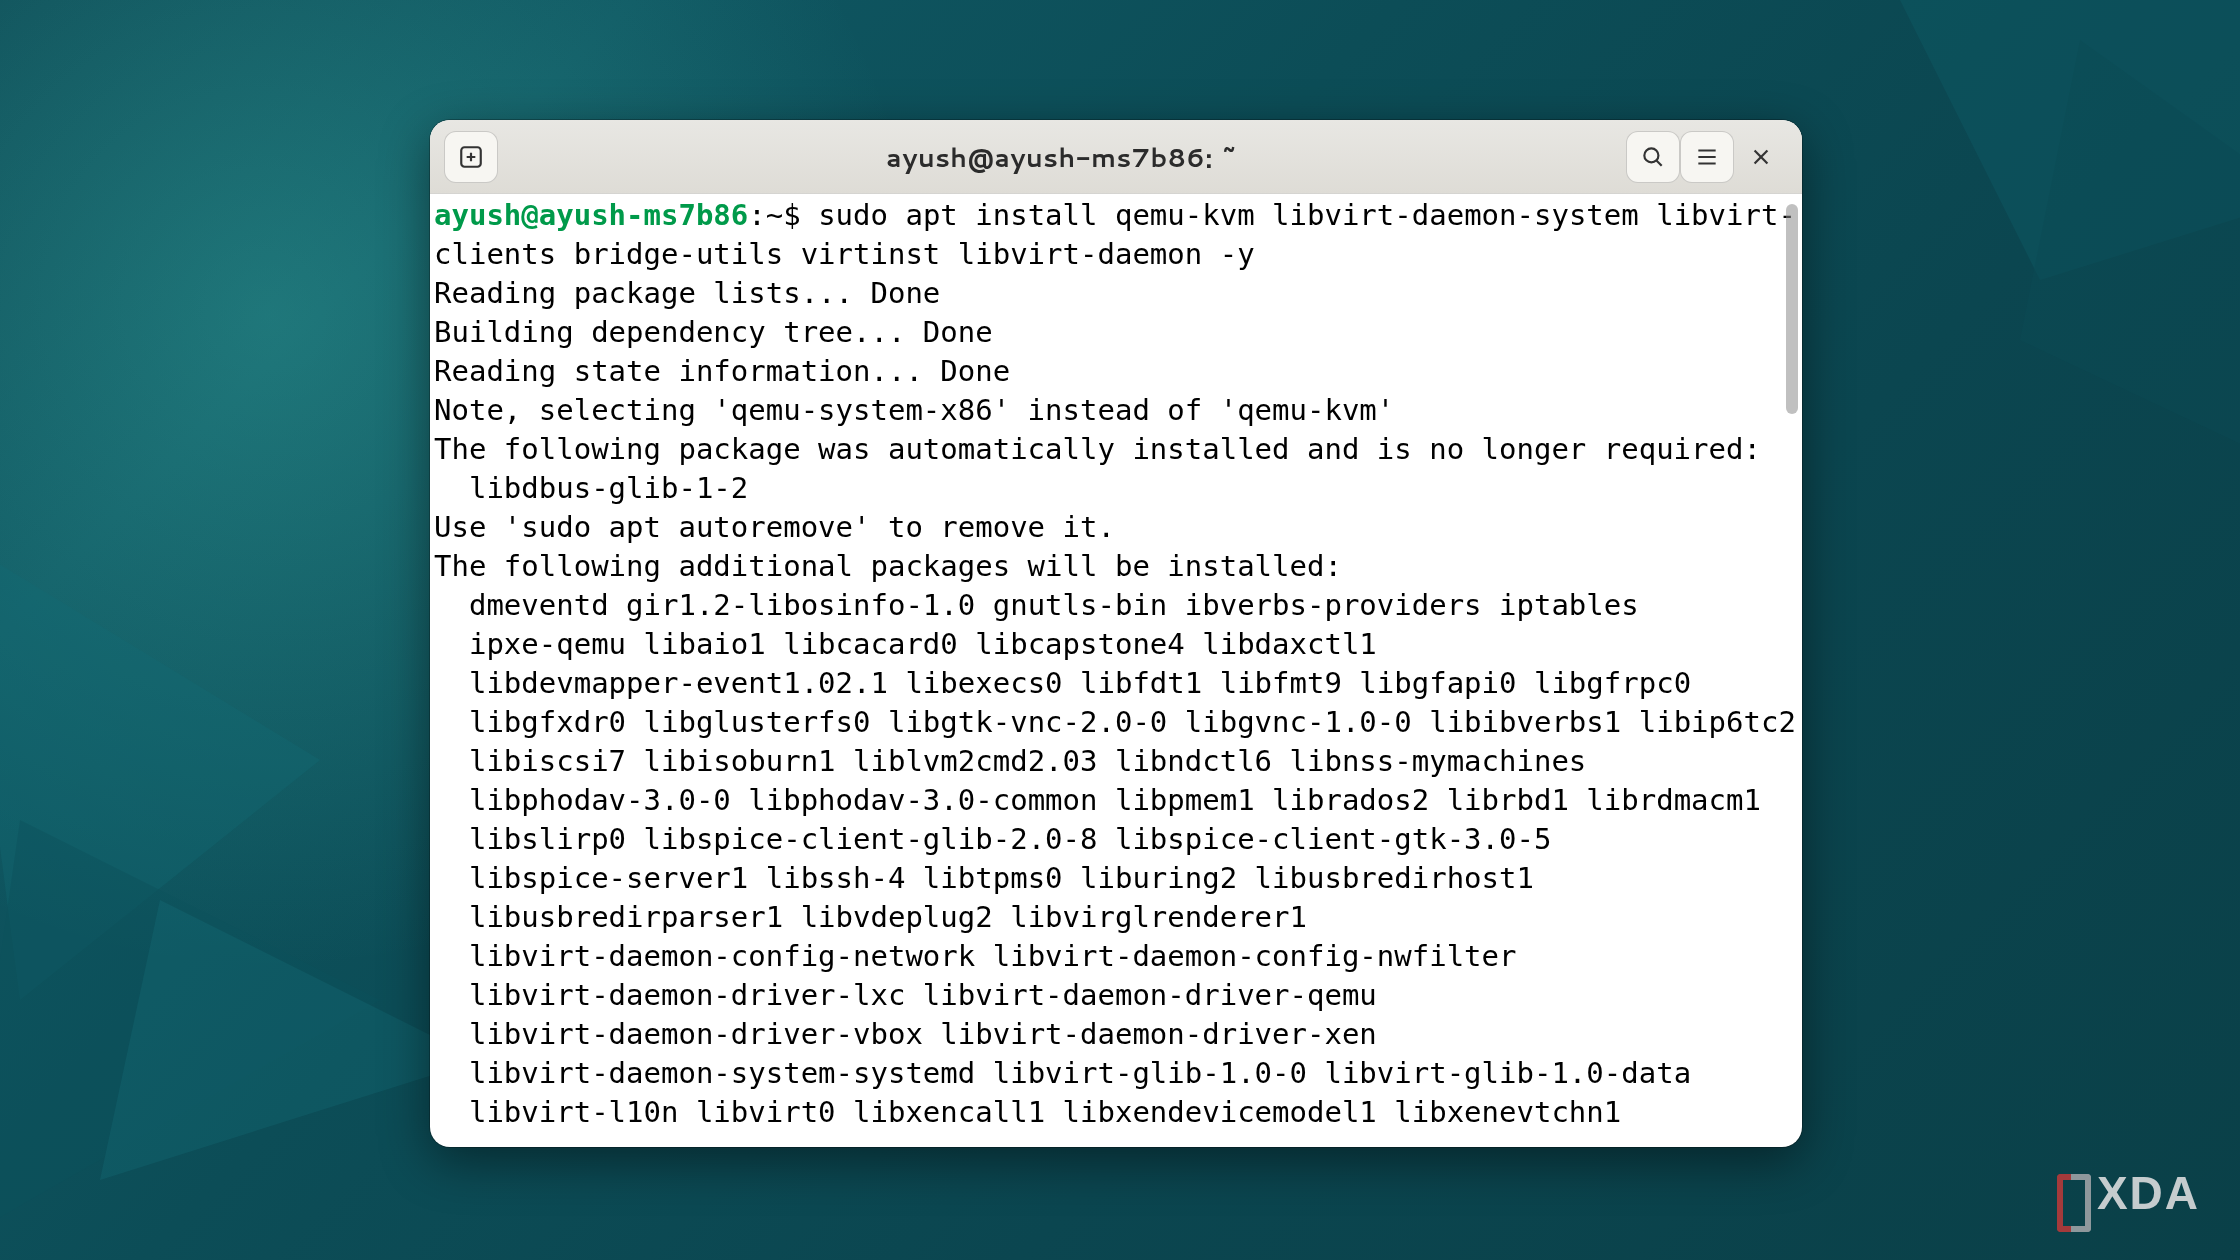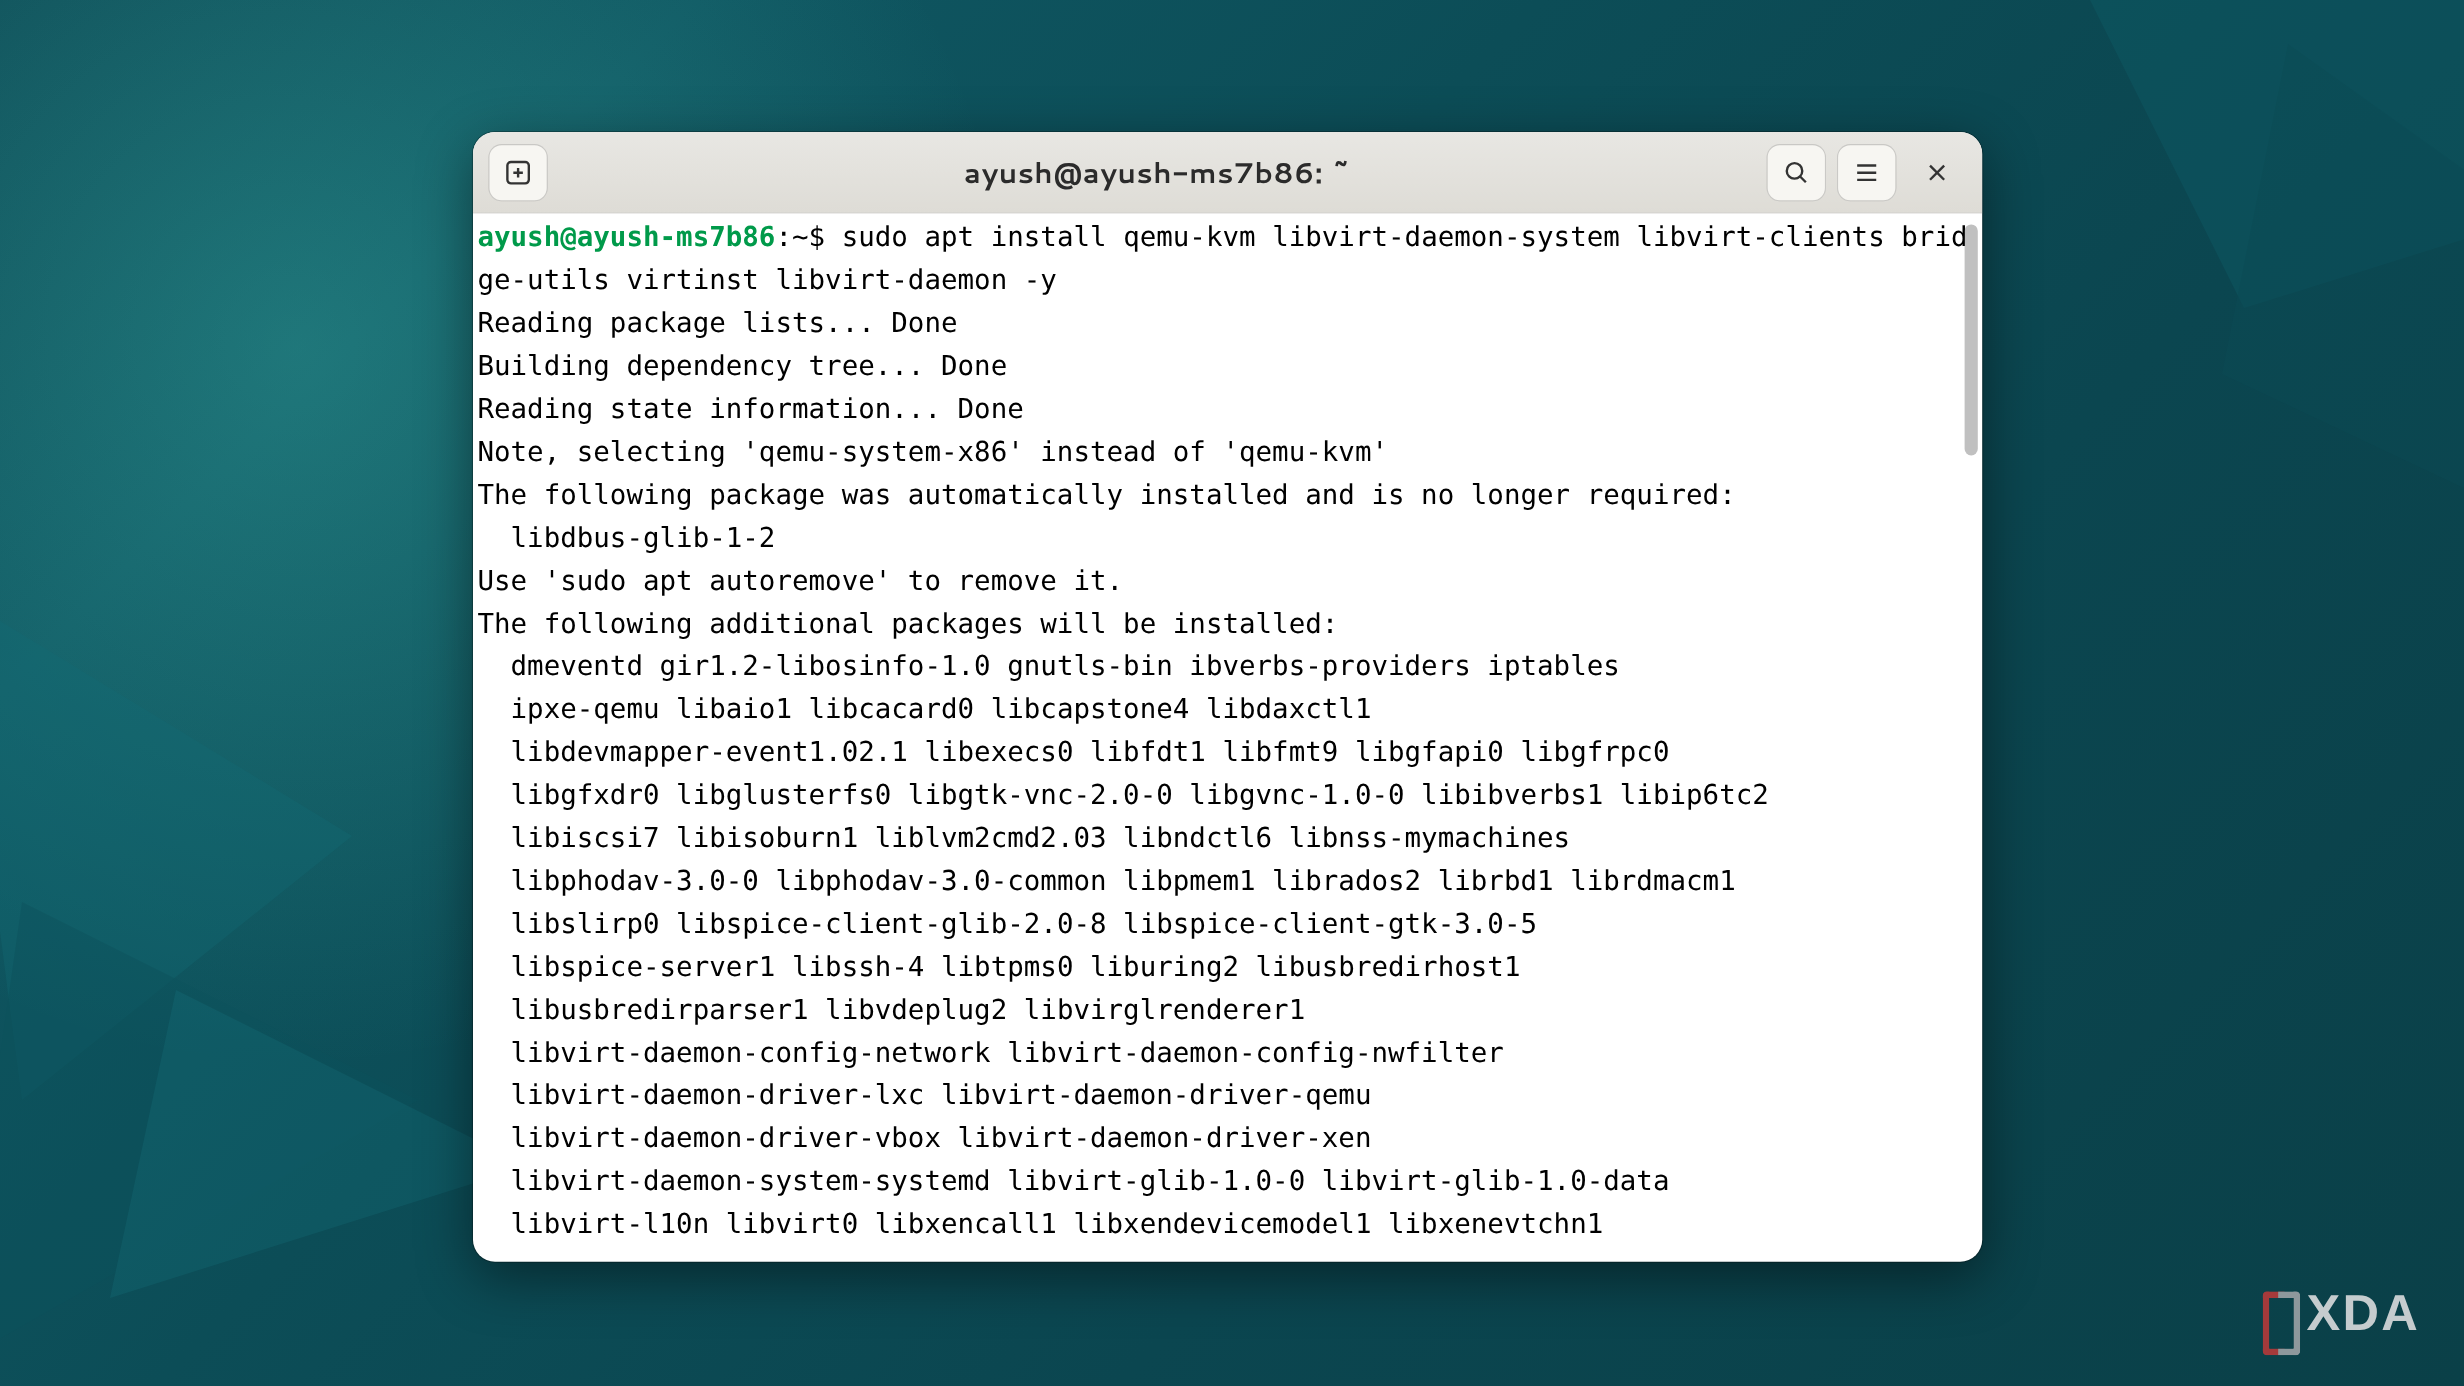--- a/index.html
+++ b/index.html
@@ -28,21 +28,20 @@
     display: flex;
     flex-direction: column;
   }
   .titlebar {
     height: 74px;
     background: linear-gradient(#e8e7e3,#dedcd6);
     border-bottom: 1px solid rgba(0,0,0,.08);
     display: flex;
     align-items: center;
     padding: 0 14px;
-    gap: 10px;
     flex-shrink: 0;
   }
   .tb-btn {
     width: 54px; height: 52px;
     border: 1px solid rgba(0,0,0,.18);
     border-radius: 12px;
     background: #f7f6f2;
     display:flex; align-items:center; justify-content:center;
     color:#353535;
   }
@@ -57,21 +56,21 @@
     display:flex; align-items:center; justify-content:center;
     color:#333; border-radius:12px;
   }
   .tb-close svg { width:22px; height:22px; stroke:#333; stroke-width:2.4; fill:none; }
 
   .term-wrap { position:relative; flex:1; overflow:hidden; }
   .term {
     position:absolute; inset:0;
     padding: 2px 4px 0 4px;
     font-family: "DejaVu Sans Mono","Liberation Mono",Menlo,Consolas,monospace;
-    font-size: 25px;
+    font-size: 29px;
     line-height: 39px;
     color: #000;
     white-space: pre-wrap;
     word-break: break-all;
     overflow-y: scroll;
     scrollbar-width: none;
   }
   .term .pr-user { color:#009a4a; font-weight:700; }
   .term .pr-rest { color:#000; }
   

